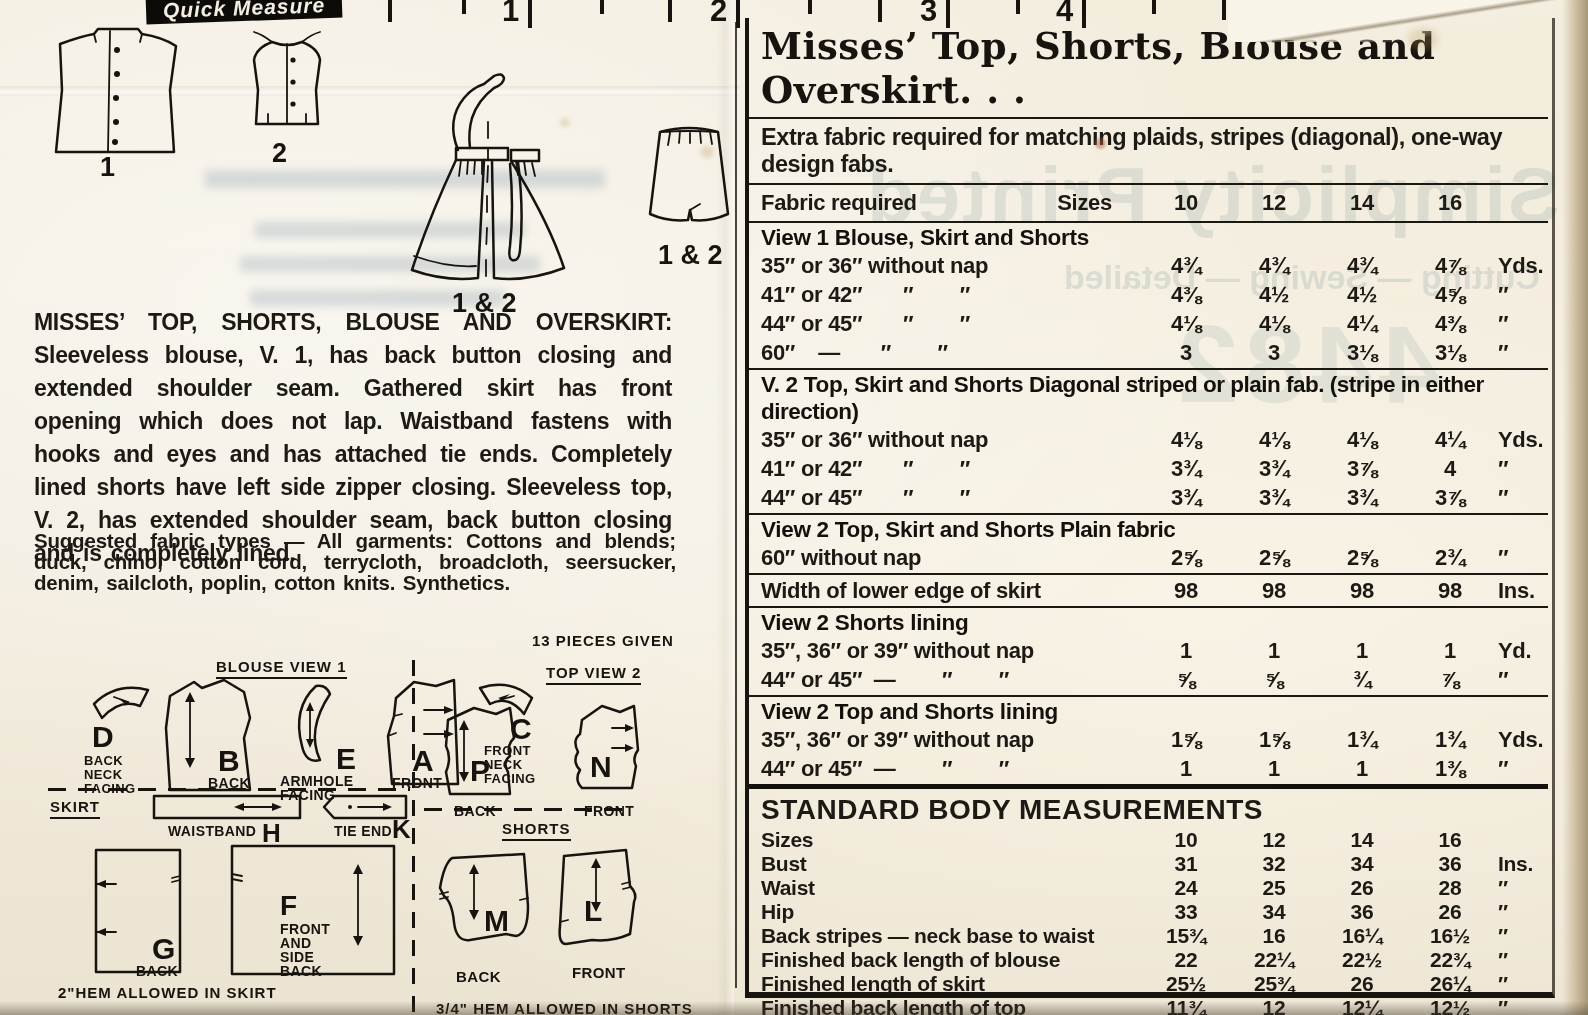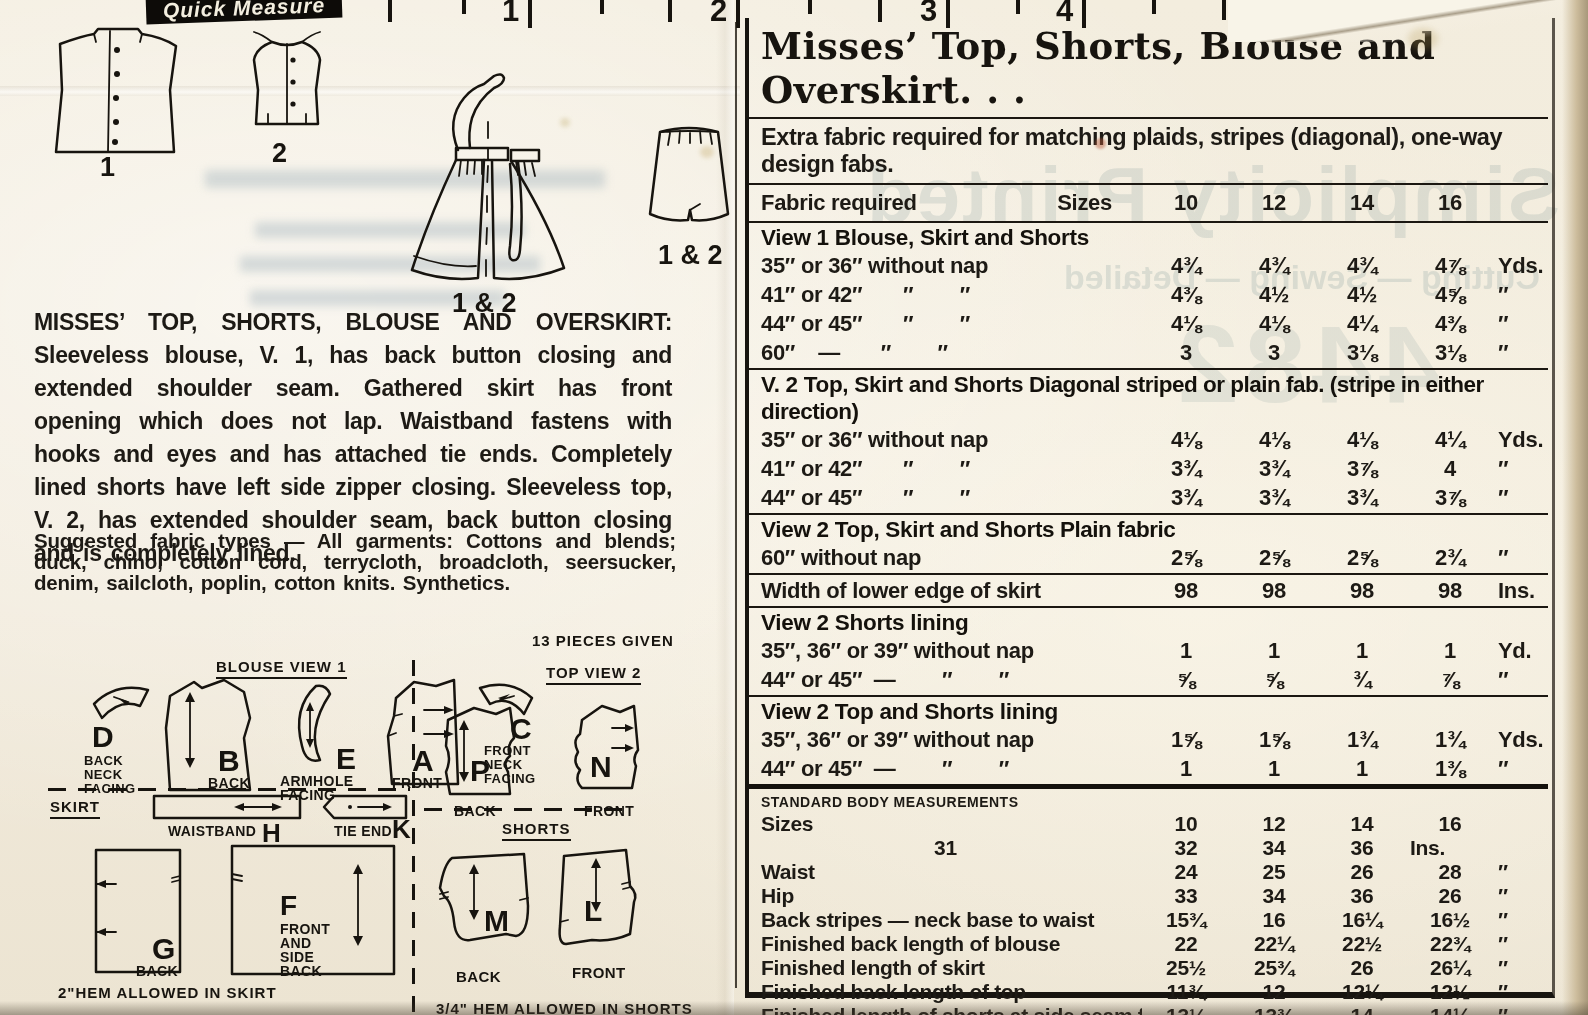--- a/index.html
+++ b/index.html
@@ -77,21 +77,21 @@
   .t-sub{font-size:23.5px;font-weight:bold;letter-spacing:-0.4px;padding:4px 0 4px 12px;color:#1d1a15;}
   .trow{display:grid;grid-template-columns:1fr 88px 88px 88px 88px 58px;
     font-size:22px;font-weight:bold;letter-spacing:-0.3px;line-height:29px;color:#1d1a15;}
   .trow.hdr{line-height:34px;}
   .tlabel{white-space:pre;padding-left:12px;overflow:hidden;}
   .hdr-flex{display:flex;justify-content:space-between;padding-right:30px;}
   .tval{text-align:center;}
   .tunit{text-align:left;padding-left:4px;}
   .thead{font-size:22.5px;font-weight:bold;padding-left:12px;line-height:27px;letter-spacing:-0.3px;color:#14110c;}
   .thead .thead-note{font-weight:bold;letter-spacing:-0.5px;}
-  .mhead{font-size:14px;font-weight:bold;padding:4px 0 2px 12px;letter-spacing:.5px;color:#1d1a15;}
+  .mhead{font-size:28px;font-weight:bold;padding:4px 0 2px 12px;letter-spacing:.5px;color:#1d1a15;}
   .trow.mrow{font-size:21px;line-height:24px;}
   svg .ink{stroke:#17140f;fill:none;stroke-width:2.5;stroke-linejoin:round;stroke-linecap:round;}
   svg .inkfill{fill:#17140f;stroke:none;}
   svg .thin{stroke-width:1.8;}
 </style>
 </head>
 <body>
 
 <div class="page">
 
@@ -478,20 +478,21 @@
       <div id="measure-body">
           <div class="trow mrow">
             <div class="tlabel">Sizes</div>
             <div class="tval">10</div>
             <div class="tval">12</div>
             <div class="tval">14</div>
             <div class="tval">16</div>
             <div class="tunit"></div>
           </div>
           <div class="trow mrow">
+            <div class="tlabel">Bust</div>
             <div class="tval">31</div>
             <div class="tval">32</div>
             <div class="tval">34</div>
             <div class="tval">36</div>
             <div class="tunit">Ins.</div>
           </div>
           <div class="trow mrow">
             <div class="tlabel">Waist</div>
             <div class="tval">24</div>
             <div class="tval">25</div>

